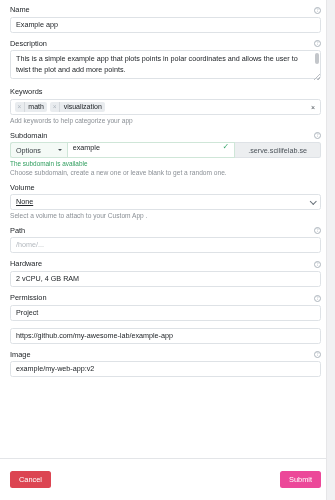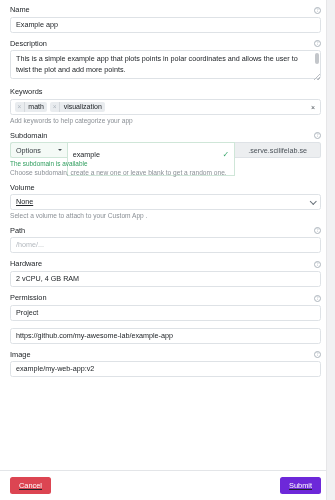--- a/index.html
+++ b/index.html
@@ -94,22 +94,22 @@
   
   .grp { display:flex; width:100%; height:16px; }
   .grp .opt {
     display:flex; align-items:center; gap:17px;
     background:#f4faf6; border:0.8px solid #cfe6d8; border-right:none;
     border-radius:2.5px 0 0 2.5px; padding:0 5px;
     font-size:7.2px; color:#343a40;
   }
   .caret { width:0;height:0;border-left:2.4px solid transparent;border-right:2.4px solid transparent;border-top:2.8px solid #495057; }
   .grp .mid {
-    flex:1 1 auto; display:flex; align-items:flex-end; justify-content:space-between;
-    background:#fff; border:0.8px solid #cfe6d8; padding:16px 5px;
+    flex:1 1 auto; display:flex; align-items:flex-start; justify-content:space-between;
+    background:#fff; border:0.8px solid #cfe6d8; padding:0 5px;
     font-size:7.2px; color:#212529;
   }
   .check { color:#3aa76d; font-size:8px; line-height:1; }
   .grp .suffix {
     display:flex; align-items:center; background:#eceef0;
     border:0.8px solid #dee2e6; border-left:none;
     border-radius:0 2.5px 2.5px 0; padding:0 13px;
     font-size:7.2px; color:#495057;
   }
   
@@ -123,33 +123,32 @@
   .spin {
     position:absolute; right:4px; top:50%; transform:translateY(-50%);
     width:7px; height:10px; background:#f3f4f5; border-radius:1px;
     display:flex; flex-direction:column; align-items:center; justify-content:center; gap:1px;
   }
   .spin i { display:block; width:0;height:0;border-left:2px solid transparent;border-right:2px solid transparent; }
   .spin .up { border-bottom:2.4px solid #9aa0a6; }
   .spin .dn { border-top:2.4px solid #9aa0a6; }
   
   .footer {
-    flex:0 0 auto; height:30px; background:#fff;
+    flex:0 0 auto; height:42px; background:#fff;
     border-top:0.8px solid #e3e5e8;
     display:flex; align-items:center; justify-content:space-between;
     padding: 0 14px 0 10px;
-    text-decoration: underline;
   }
   .btn {
     border:none; border-radius:2.5px; color:#fff;
     font-family:"Liberation Sans", sans-serif; font-size:7.4px;
     padding:4.5px 9px; line-height:1; cursor:pointer;
   }
   .btn.cancel { background:#dc4552; }
-  .btn.submit { background:#6d28d9;margin-left:48px; }
+  .btn.submit { background:#ec4899;margin-left:48px; }
 </style>
 </head>
 <body>
 
 <div class="page">
   <div class="gutter"></div>
 
   <div class="form-scroll">
 
     <div class="field">

